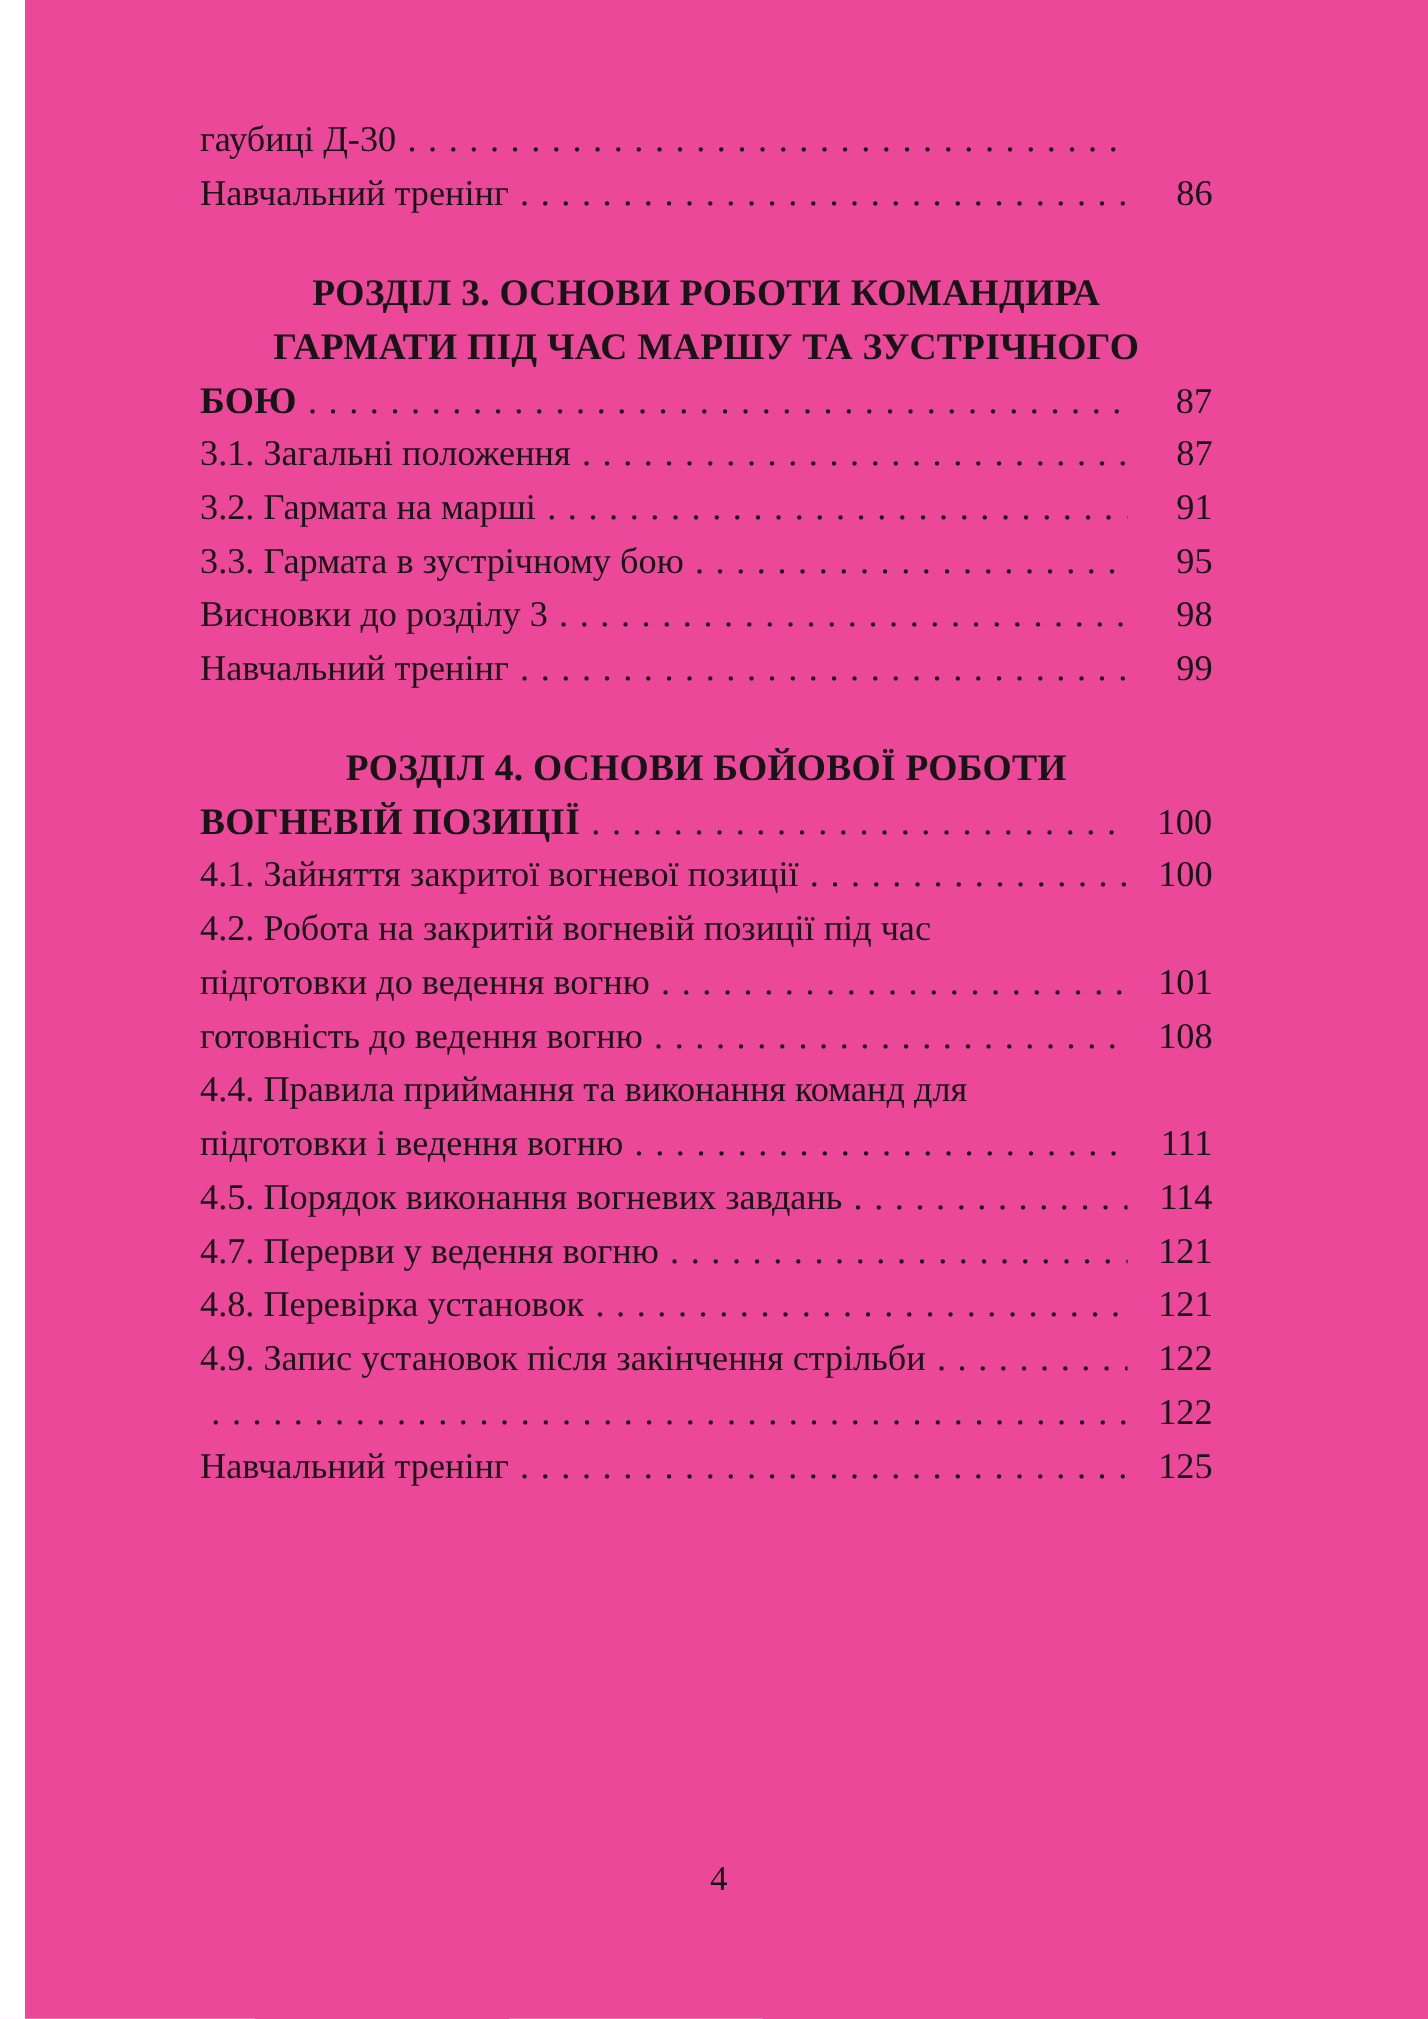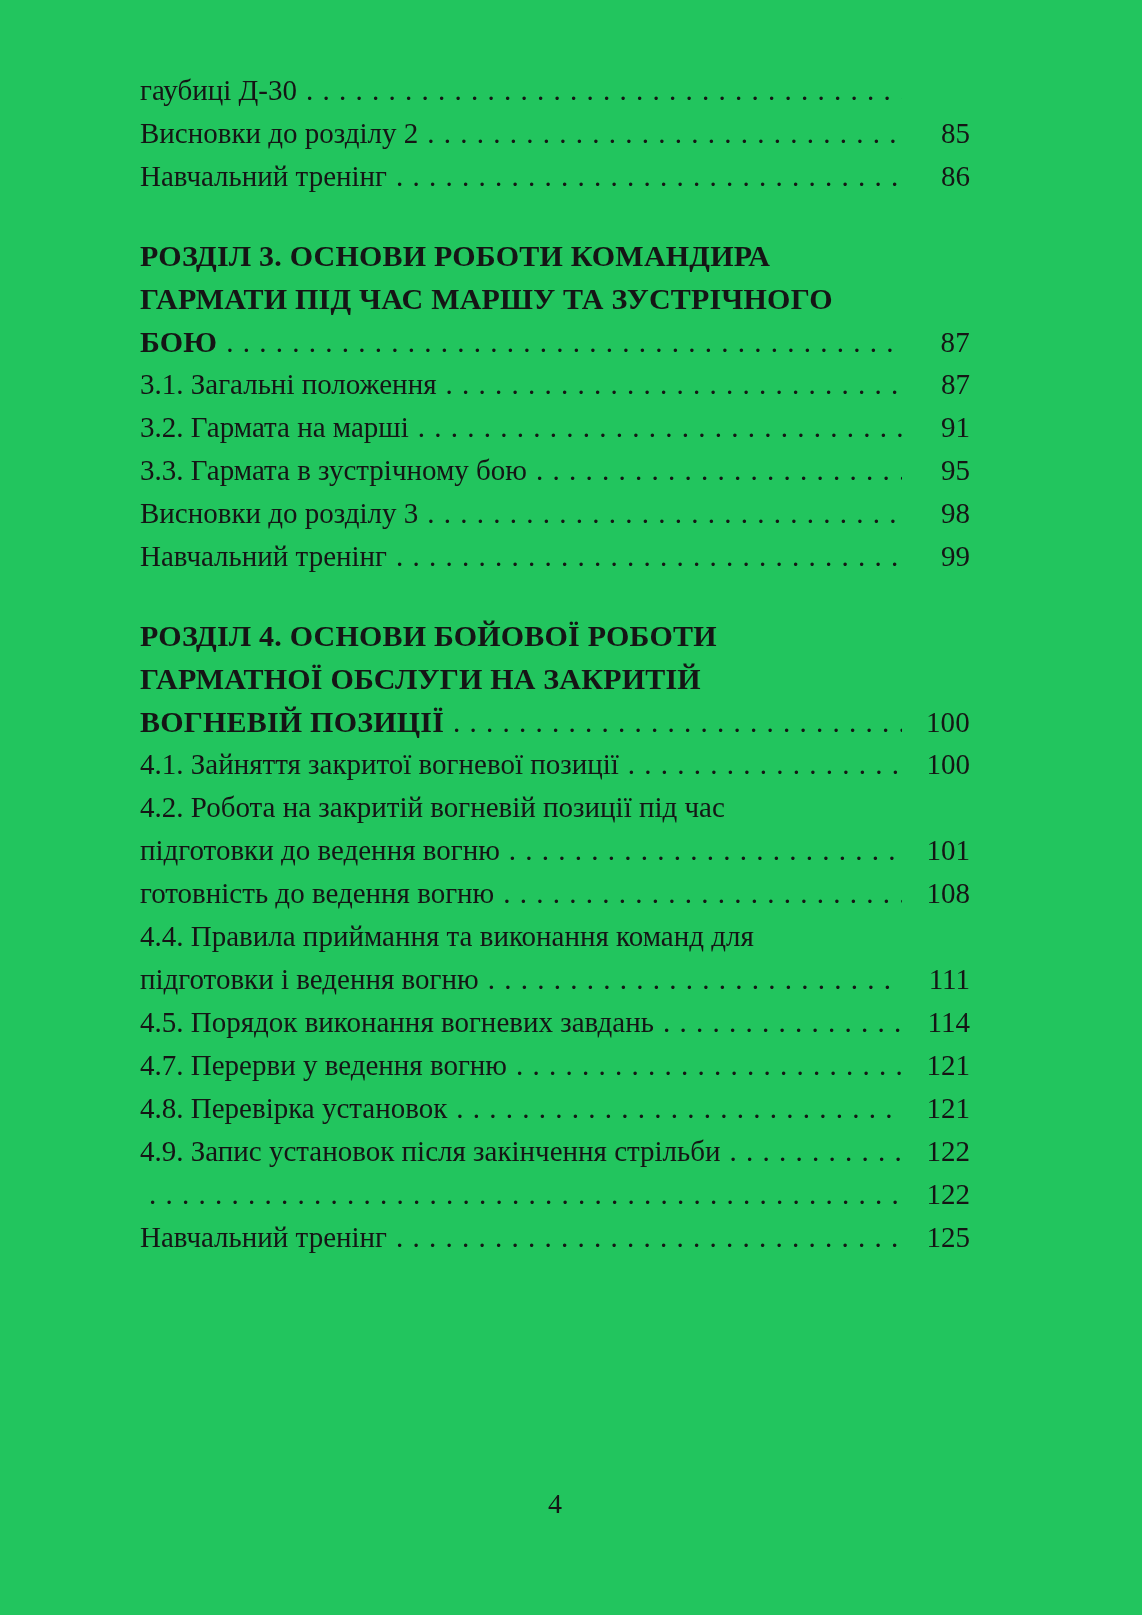--- a/index.html
+++ b/index.html
@@ -8,34 +8,36 @@
     width: 1142px;
     height: 1615px;
     position: relative;
     font-family: "Liberation Serif", "DejaVu Serif", serif;
     color: #151515;
     overflow: hidden;
   }
   .page {
     position: absolute;
     inset: 0;
-    background: #22c55e;
-    padding: 74px 172px 0 140px;
+    background: #ec4899;
+    padding: 96px 172px 0 140px;
+    margin-left: 20px;
   }
   .toc-line {
     display: flex;
     align-items: baseline;
     height: 43px;
     font-size: 29px;
     white-space: nowrap;
   }
   .toc-line.bold {
     font-weight: bold;
     font-size: 30px;
     letter-spacing: 0.2px;
+    justify-content: center;
   }
   .toc-line.gap {
     margin-top: 36px;
   }
   .entry-text {
     flex: 0 0 auto;
   }
   .leader {
     flex: 1 1 auto;
     overflow: hidden;
@@ -70,25 +72,20 @@
 <body>
 
 <div class="page">
   <div class="toc" id="toc-list">
       <div class="toc-line">
         <span class="entry-text">гаубиці Д-30</span>
         <span class="leader"></span>
         <span class="pg"></span>
       </div>
       <div class="toc-line">
-        <span class="entry-text">Висновки до розділу 2</span>
-        <span class="leader"></span>
-        <span class="pg">85</span>
-      </div>
-      <div class="toc-line">
         <span class="entry-text">Навчальний тренінг</span>
         <span class="leader"></span>
         <span class="pg">86</span>
       </div>
       <div class="toc-line bold gap">
         <span class="entry-text">РОЗДІЛ 3. ОСНОВИ РОБОТИ КОМАНДИРА</span>
       </div>
       <div class="toc-line bold">
         <span class="entry-text">ГАРМАТИ ПІД ЧАС МАРШУ ТА ЗУСТРІЧНОГО</span>
       </div>
@@ -117,23 +114,20 @@
         <span class="leader"></span>
         <span class="pg">98</span>
       </div>
       <div class="toc-line">
         <span class="entry-text">Навчальний тренінг</span>
         <span class="leader"></span>
         <span class="pg">99</span>
       </div>
       <div class="toc-line bold gap">
         <span class="entry-text">РОЗДІЛ 4. ОСНОВИ БОЙОВОЇ РОБОТИ</span>
-      </div>
-      <div class="toc-line bold">
-        <span class="entry-text">ГАРМАТНОЇ ОБСЛУГИ НА ЗАКРИТІЙ</span>
       </div>
       <div class="toc-line bold">
         <span class="entry-text">ВОГНЕВІЙ ПОЗИЦІЇ</span>
         <span class="leader"></span>
         <span class="pg">100</span>
       </div>
       <div class="toc-line">
         <span class="entry-text">4.1. Зайняття закритої вогневої позиції</span>
         <span class="leader"></span>
         <span class="pg">100</span>

